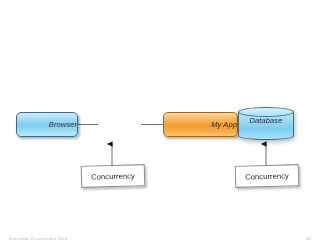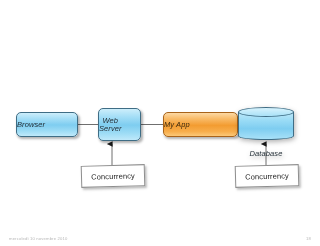--- a/index.html
+++ b/index.html
@@ -29,21 +29,21 @@
     width: 320px; height: 246px;
     pointer-events: none;
   }
 
   
   .node {
     position: absolute;
     box-sizing: border-box;
     display: flex;
     align-items: center;
-    justify-content: flex-start;
+    justify-content: flex-end;
     text-align: center;
     line-height: 1.05;
     color: #23313a;
   }
 
   .node-label {
     display: block;
     font-style: italic;
     font-size: 7.5px;
     letter-spacing: 0.1px;
@@ -108,21 +108,20 @@
     background: linear-gradient(to bottom, #d8f3fd 0%, #a9e1f7 100%);
   }
   .cyl-text {
     position: absolute;
     left: 0; right: 0;
     top: 9px;
     bottom: 0;
     display: flex;
     align-items: flex-start;
     justify-content: center;
-    margin-top: 33px;
   }
 
   
   .note {
     position: absolute;
     background: #ffffff;
     border: 1px solid #8e8e8e;
     box-shadow: 1.5px 2px 2.5px rgba(0,0,0,0.28);
     transform: rotate(-1.6deg);
     display: flex;
@@ -175,24 +174,20 @@
 
     <line x1="112" y1="166" x2="112" y2="144" stroke="#6f6f6f" stroke-width="1" marker-end="url(#arrowUp)"></line>
 
     <line x1="266" y1="166" x2="266" y2="144" stroke="#6f6f6f" stroke-width="1" marker-end="url(#arrowUp)"></line>
   </svg>
 
   <div class="node box blue" style="left:16px; top:112px; width:62px; height:25px;">
     <span class="node-label">Browser</span>
   </div>
 
-  <div class="node box blue" style="left:98px; top:108px; width:43px; height:33px;">
-    <span class="node-label">Web
-Server</span>
-  </div>
 
   <div class="node box orange" style="left:163px; top:112px; width:75px; height:25px;">
     <span class="node-label">My App</span>
   </div>
 
   <div class="cylinder" style="left:238px; top:107px; width:56px; height:33px;">
     <div class="cyl-body"></div>
     <div class="cyl-top"></div>
     <div class="cyl-text">
       <span class="node-label">Database</span>

